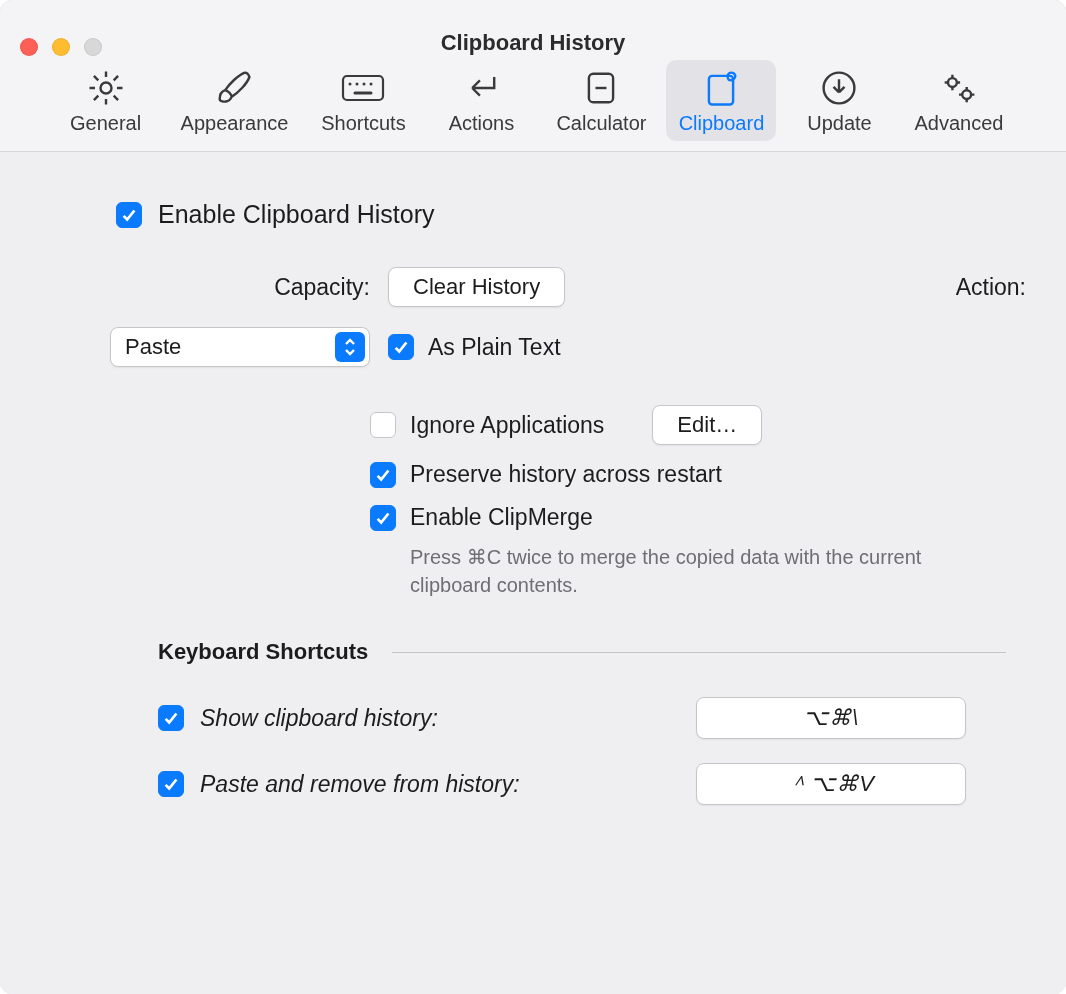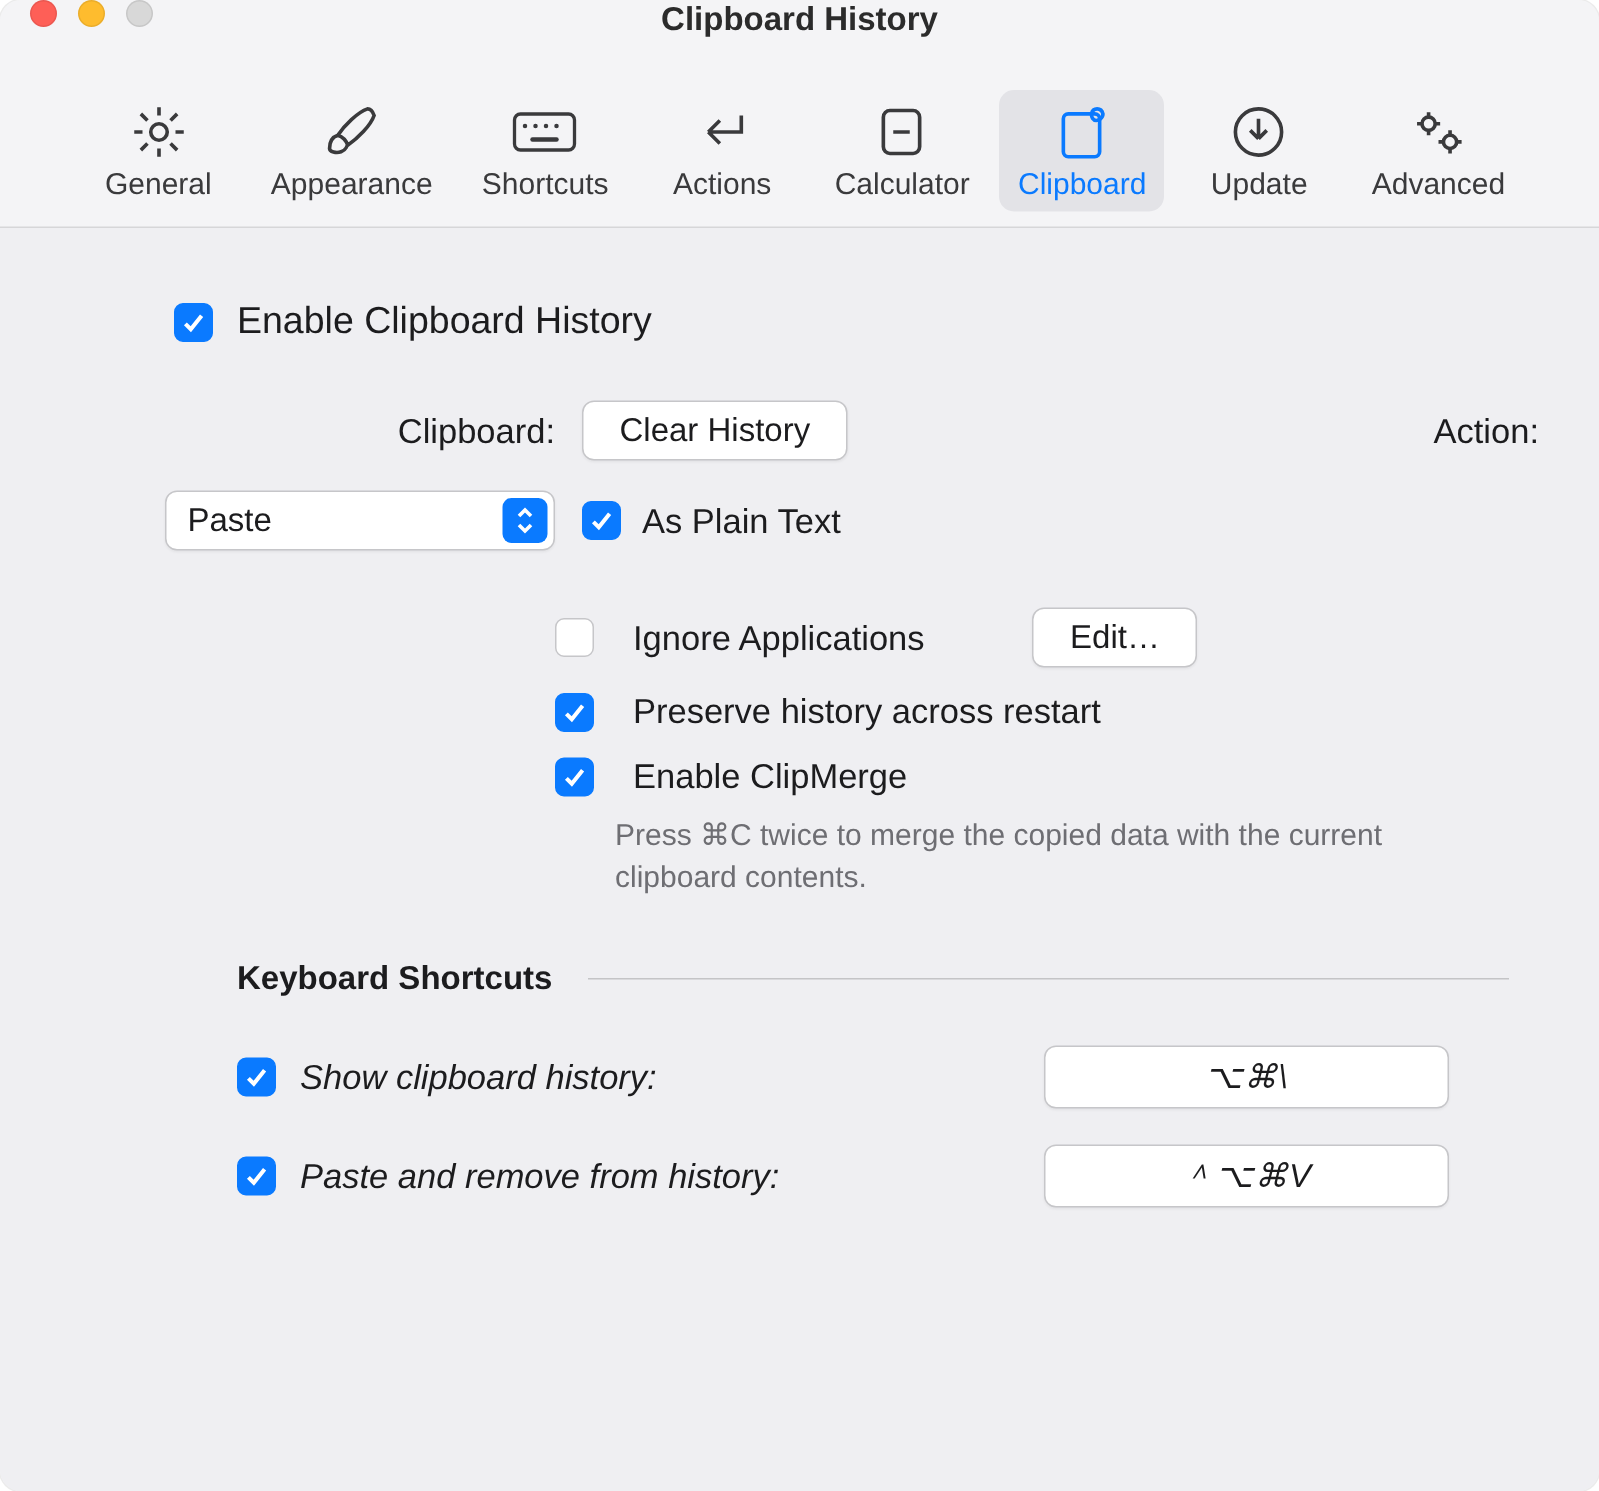--- a/index.html
+++ b/index.html
@@ -16,21 +16,21 @@
     background: #f4f4f6;
     border-radius: 14px;
     box-shadow: 0 0 0 1px rgba(0,0,0,0.08);
     display: flex;
     flex-direction: column;
     overflow: hidden;
   }
   .titlebar {
     height: 56px;
     display: flex;
-    align-items: flex-start;
+    align-items: flex-end;
     position: relative;
     background: #f4f4f6;
   }
   .traffic {
     display: flex;
     gap: 14px;
     padding-left: 20px;
   }
   .traffic .dot {
     width: 18px; height: 18px; border-radius: 50%;
@@ -122,21 +122,21 @@
   .btn {
     height: 40px; padding: 0 24px;
     background:#fff; border:1px solid #c6c6c9; border-radius:8px;
     display:inline-flex; align-items:center; justify-content:center;
     font-size:22px; box-shadow: 0 1px 2px rgba(0,0,0,0.06);
     white-space: nowrap;
   }
   .aftercell { display:flex; align-items:center; gap:14px; }
 
   .nested-checks { margin-left: 330px; margin-top: 10px; }
-  .nested-checks .row { gap:26px; padding:8px 0; }
+  .nested-checks .row { gap:14px; padding:8px 0; }
   .hint { font-size: 20px; color: #6e6e73; line-height:1.4; margin-left:40px; max-width:520px; padding-top:4px;}
 
   .section-header {
     display:flex; align-items:center; gap:24px;
     margin: 40px 0 20px 118px;
   }
   .section-header .hd { font-weight:700; font-size:22px; }
   .section-header .rule { flex:1; height:1px; background: rgba(0,0,0,0.18); margin-right: 20px;}
 
   .shortcuts { margin-left: 118px; margin-right: 60px; font-style: italic; }
@@ -250,21 +250,21 @@
     <div class="row check-row main-check">
       <span class="chk on">
         <svg viewBox="0 0 20 20">
             <path d="M4 11l4 4 8-10"></path>
           </svg>
       </span>
       <span>Enable Clipboard History</span>
     </div>
 
     <div class="form-grid">
-      <div class="form-label">Clipboard:</div>
+      <div class="form-label">Capacity:</div>
       <div class="aftercell">
         <span class="btn">Clear History</span>
       </div>
 
       <div class="form-label">Action:</div>
       <div class="popup">
         <span>Paste</span>
         <span class="chev">
           <svg viewBox="0 0 12 8">
               <path d="M2 6l4-4 4 4"></path>

